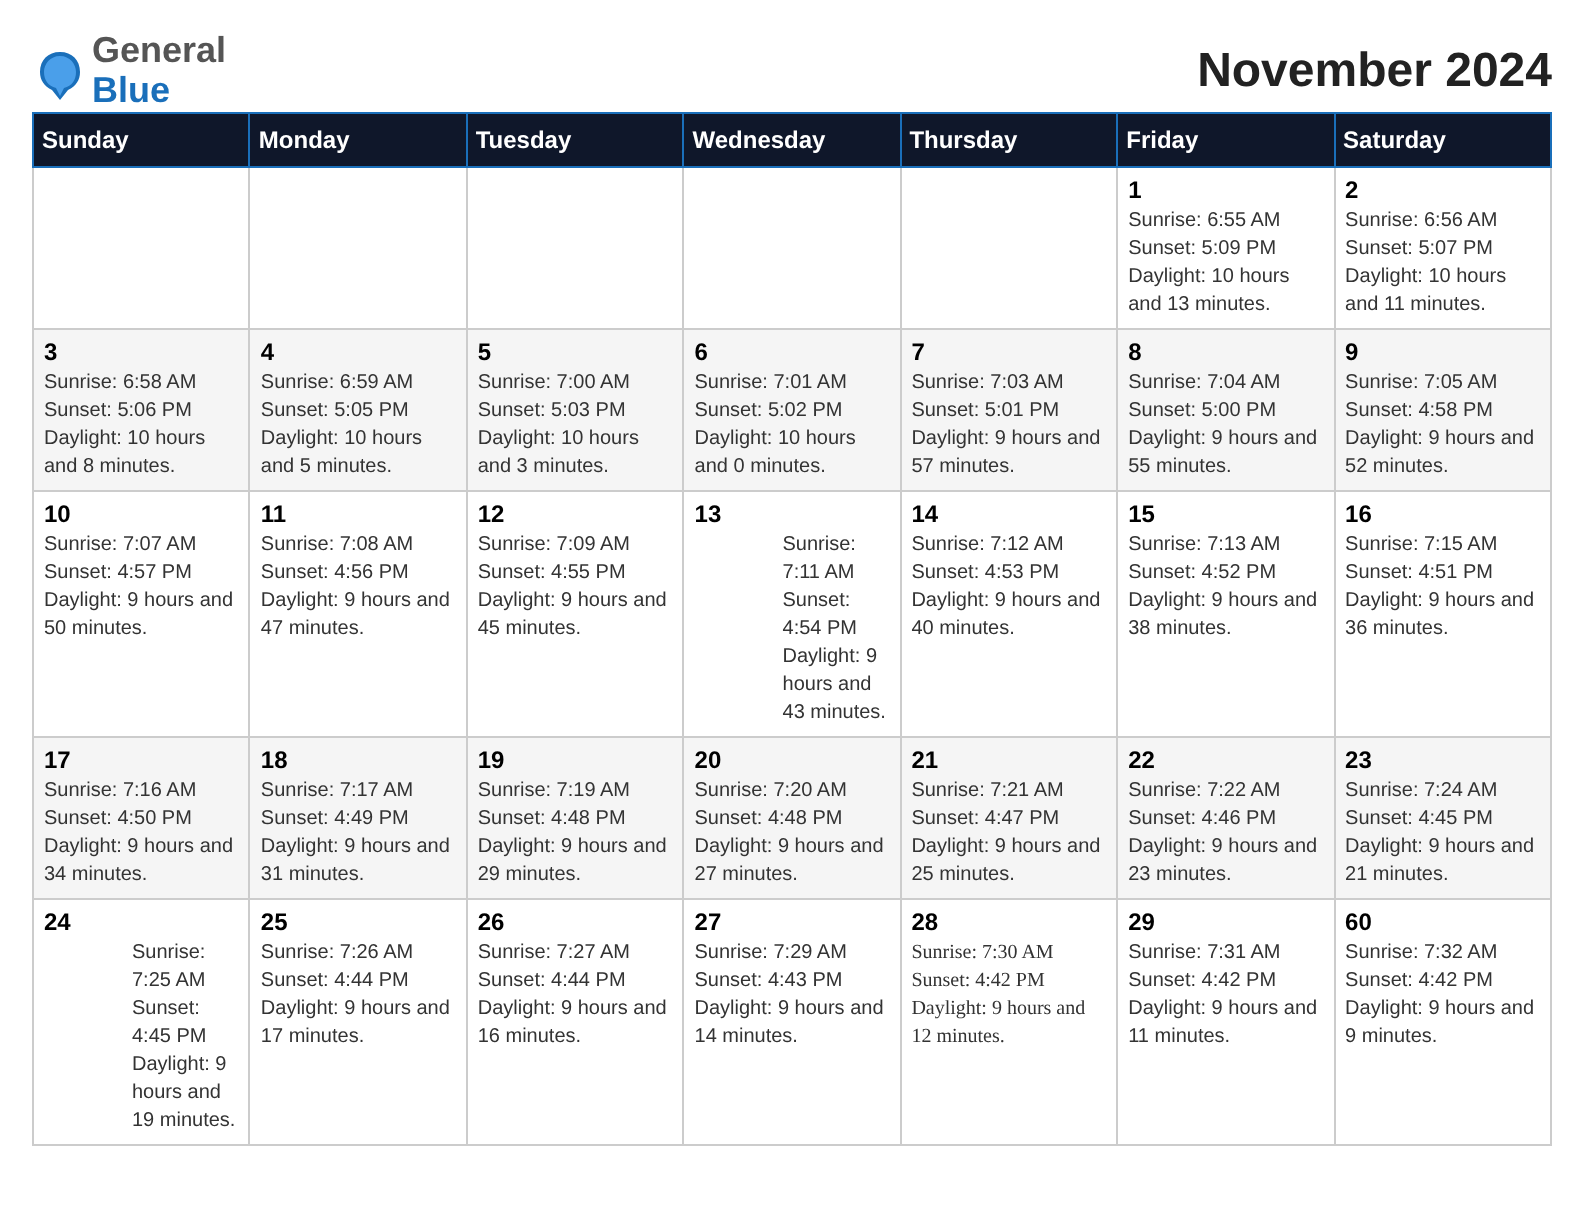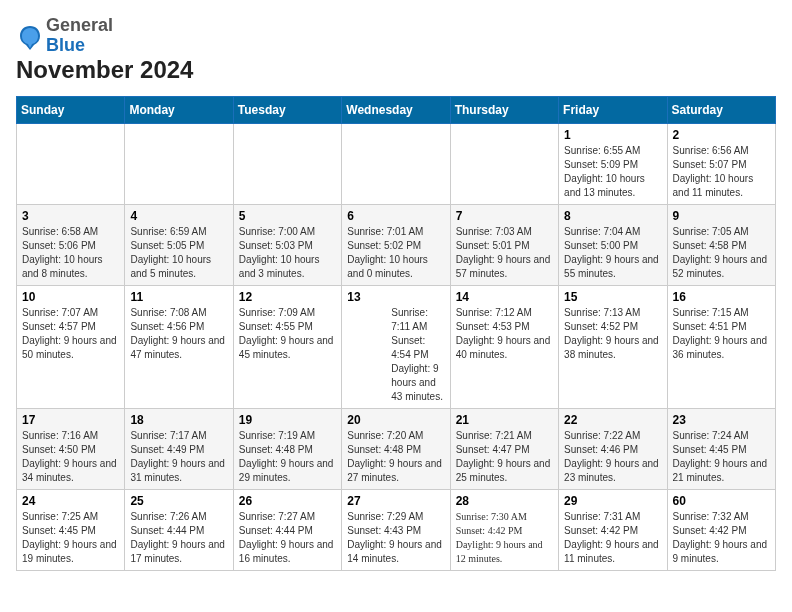--- a/index.html
+++ b/index.html
@@ -6,23 +6,22 @@
     body {
       font-family: Arial, sans-serif;
       background: #fff;
       width: 792px;
       min-height: 612px;
       padding: 16px;
     }
     .header {
       display: flex;
       justify-content: space-between;
-      align-items: flex-start;
-      margin-bottom: 12px;
-      flex-direction: column;
+      align-items: center;
+      margin-bottom: 0;
     }
     .logo {
       display: flex;
       align-items: center;
     }
     .logo-text {
       font-size: 18px;
       font-weight: bold;
       line-height: 1.1;
     }
@@ -44,21 +43,21 @@
     .subtitle {
       font-size: 14px;
       color: #444;
     }
     .calendar-table {
       width: 100%;
       border-collapse: collapse;
       font-size: 11px;
     }
     .calendar-table th {
-      background: #0369a1;
+      background: #0f172a;
       color: #fff;
       padding: 6px 4px;
       text-align: left;
       font-size: 12px;
       font-weight: bold;
       border: 1px solid #1a6fba;
     }
     .calendar-table td {
       border: 1px solid #ccc;
       padding: 4px 5px;
@@ -267,21 +266,21 @@
         <td>
           <span class="day-number">23</span>
           <div class="day-info" style="white-space: pre-line;">Sunrise: 7:24 AM
 Sunset: 4:45 PM
 Daylight: 9 hours and 21 minutes.</div>
         </td>
       </tr>
       <tr>
         <td>
           <span class="day-number">24</span>
-          <div class="day-info" style="white-space: pre-line;">Sunrise: 7:25 AM
+          <div class="day-info" style="white-space: pre-line; margin-left: 44px;">Sunrise: 7:25 AM
 Sunset: 4:45 PM
 Daylight: 9 hours and 19 minutes.</div>
         </td>
         <td>
           <span class="day-number">25</span>
           <div class="day-info" style="white-space: pre-line;">Sunrise: 7:26 AM
 Sunset: 4:44 PM
 Daylight: 9 hours and 17 minutes.</div>
         </td>
         <td>

